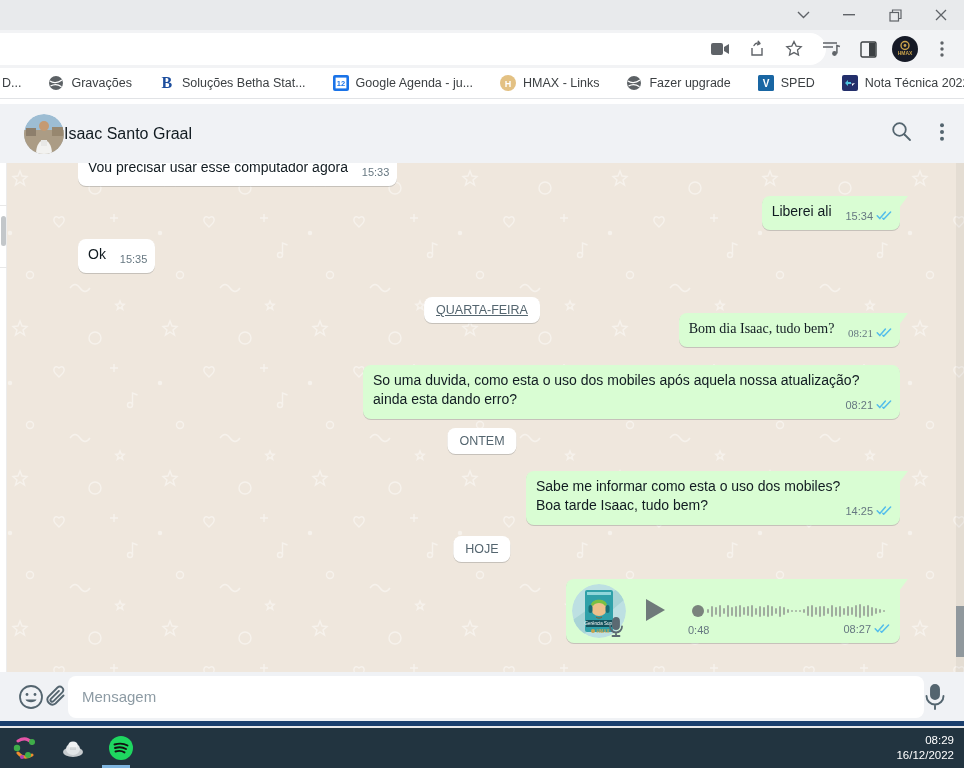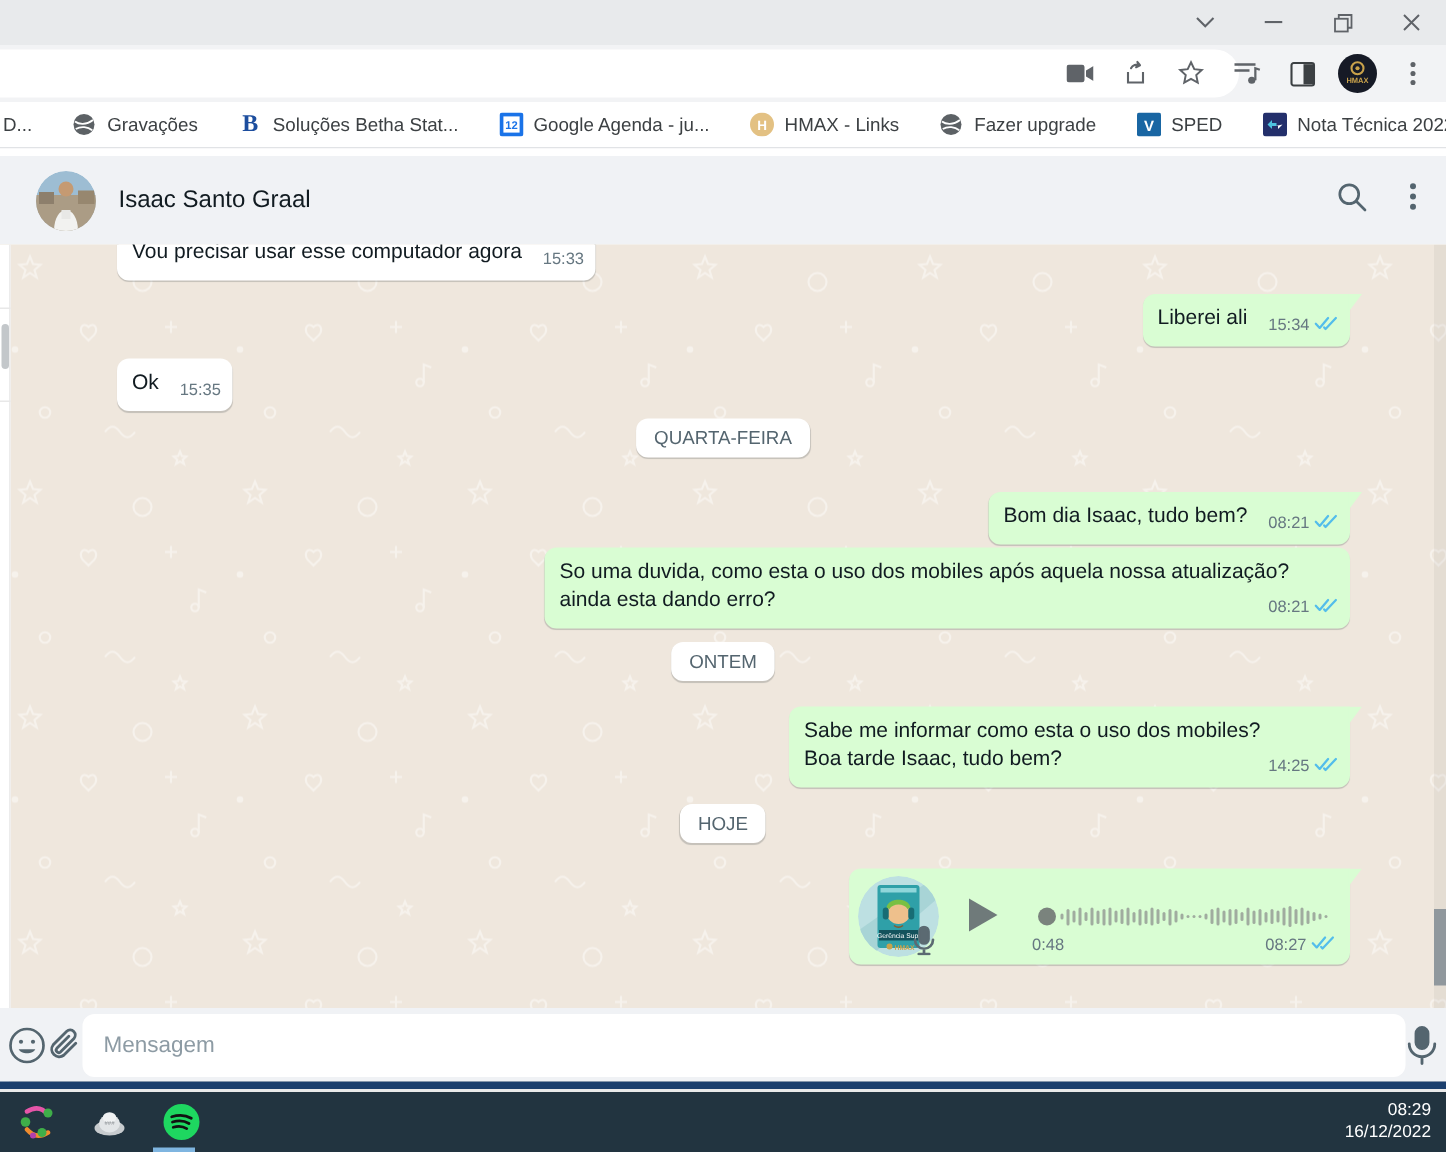--- a/index.html
+++ b/index.html
@@ -23,21 +23,21 @@
                border-bottom:1px solid #e1e3e6; display:flex; align-items:center; padding-left:2px;
                font-size:12.5px; color:#3c4043; }
   .bm { display:flex; align-items:center; gap:7px; margin-right:27px; white-space:nowrap; }
   .fav { width:16px; height:16px; flex:0 0 16px; display:flex; align-items:center; justify-content:center; }
 
   
   .white-gap { position:absolute; top:99px; left:0; right:0; height:5px; background:#fff; }
   .wa-header { position:absolute; top:104px; left:0; right:0; height:59px; background:#f0f2f5;
                display:flex; align-items:center; padding:0 20px 0 24px; }
   .wa-avatar { width:40px; height:40px; border-radius:50%; overflow:hidden; flex:0 0 40px; }
-  .wa-name { margin-left:15px; font-size:16px; color:#111b21; font-weight:500; }
+  .wa-name { font-size:16px; color:#111b21; font-weight:500; }
   .wa-h-icons { margin-left:auto; display:flex; align-items:center; gap:28px; color:#54656f; }
 
   
   .chat { position:absolute; top:163px; left:0; right:0; height:613px; overflow:hidden; background:#efe7dd; }
   .doodle { position:absolute; top:0; left:0; }
 
   .sliver { position:absolute; left:0; top:0; bottom:0; width:7px; background:#fff; border-right:1px solid #ececec; }
   .sliver-line { position:absolute; left:0; width:7px; height:1px; background:#e8e8e8; }
   .sliver-thumb { position:absolute; left:1px; top:53px; width:5px; height:30px; background:#c3c7ca; border-radius:3px; }
   .scroll-track { position:absolute; right:0; top:0; bottom:0; width:8px; background:rgba(0,0,0,0.045); }
@@ -66,21 +66,21 @@
             border-left:19px solid #6f7a7a; border-top:11px solid transparent; border-bottom:11px solid transparent; }
   .v-dot { position:absolute; left:126px; top:26px; width:12px; height:12px; border-radius:50%; background:#7a837d; }
   .v-wave { position:absolute; left:141px; top:21px; width:176px; height:22px; display:flex; align-items:center; }
   .wbar { width:2px; margin-right:2px; background:#a0ac9f; border-radius:1px; flex:0 0 2px; }
   .v-dur { position:absolute; left:122px; top:45px; font-size:11px; color:#667781; }
   .v-meta { position:absolute; right:10px; top:44px; font-size:11px; color:#667781; white-space:nowrap; }
   .v-meta svg { margin-left:3px; vertical-align:-1px; }
 
   
   .composer { position:absolute; top:672px; left:0; right:0; height:49px; background:#f0f2f5;
-              display:flex; align-items:center; padding:0 5px; }
+              display:flex; align-items:center; padding:0 18px; }
   .composer input { flex:1; height:42px; border:none; outline:none; border-radius:8px; background:#fff;
                     padding:0 14px; font-size:15px; color:#3b4a54; font-family:"Liberation Sans",sans-serif; }
   .composer input::placeholder { color:#8d9ba4; }
   .c-ic { color:#54656f; display:flex; align-items:center; }
 
   
   .navy-strip { position:absolute; top:721px; left:0; right:0; height:5px; background:#1b3f6d; }
   .light-line { position:absolute; top:726px; left:0; right:0; height:2px; background:#e9e9e9; }
   .taskbar { position:absolute; top:728px; left:0; right:0; height:40px; background:#223440;
              display:flex; align-items:center; padding-left:12px; gap:22px; }
@@ -301,23 +301,23 @@
             <path d="M1.2 5.8l2.6 2.8L9.4 2"></path>
             <path d="M6.8 8.3l.9 1L14.6 2"></path>
           </svg></span>
     </div>
 
     <div class="msg in" style="left:78px; top:76px;">
       <span>Ok</span>
       <span class="meta">15:35</span>
     </div>
 
-    <div class="divider" style="top:116px;">QUARTA-FEIRA</div>
-
-    <div class="msg out tailed-r" style="right:64px; top:165px;">
+    <div class="divider" style="top:134px;text-decoration:underline;">QUARTA-FEIRA</div>
+
+    <div class="msg out tailed-r" style="right:64px; top:150px;font-family:Liberation Serif, serif;">
       <span class="tail r"></span>
       <span>Bom dia Isaac, tudo bem?</span>
       <span class="meta"><span>08:21</span><svg width="16" height="11" viewBox="0 0 16 11" fill="none" stroke="#53bdeb" stroke-width="1.5" stroke-linecap="round" stroke-linejoin="round">
             <path d="M1.2 5.8l2.6 2.8L9.4 2"></path>
             <path d="M6.8 8.3l.9 1L14.6 2"></path>
           </svg></span>
     </div>
 
     <div class="msg out" style="right:64px; top:202px; width:537px; padding-bottom:10px;">
       <div>So uma duvida, como esta o uso dos mobiles após aquela nossa atualização?</div>

